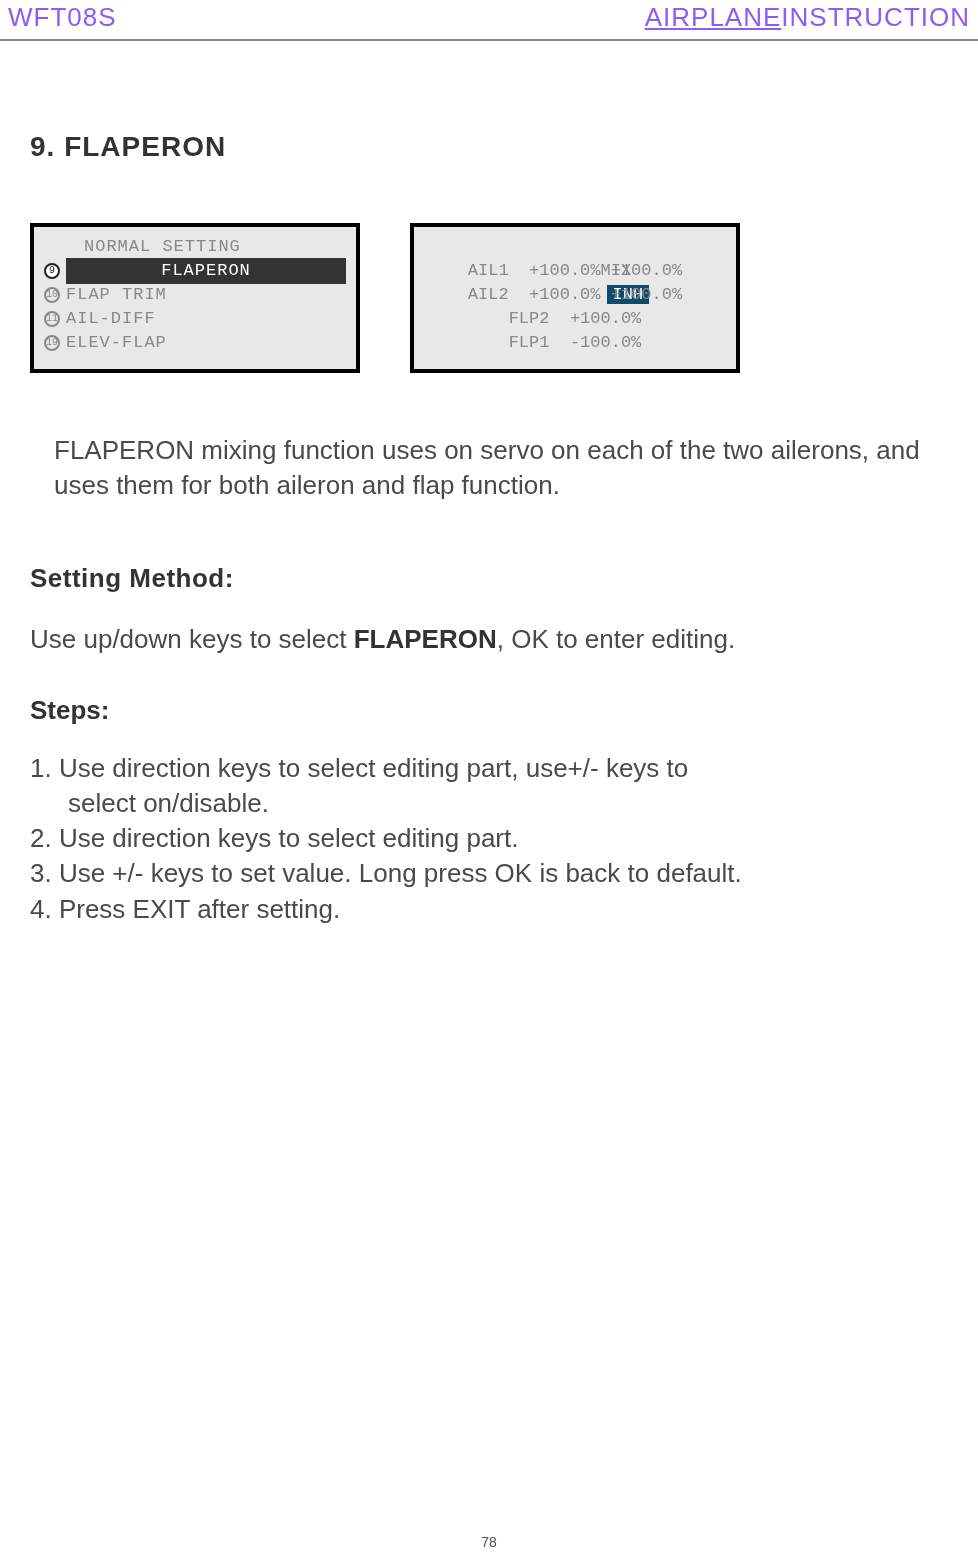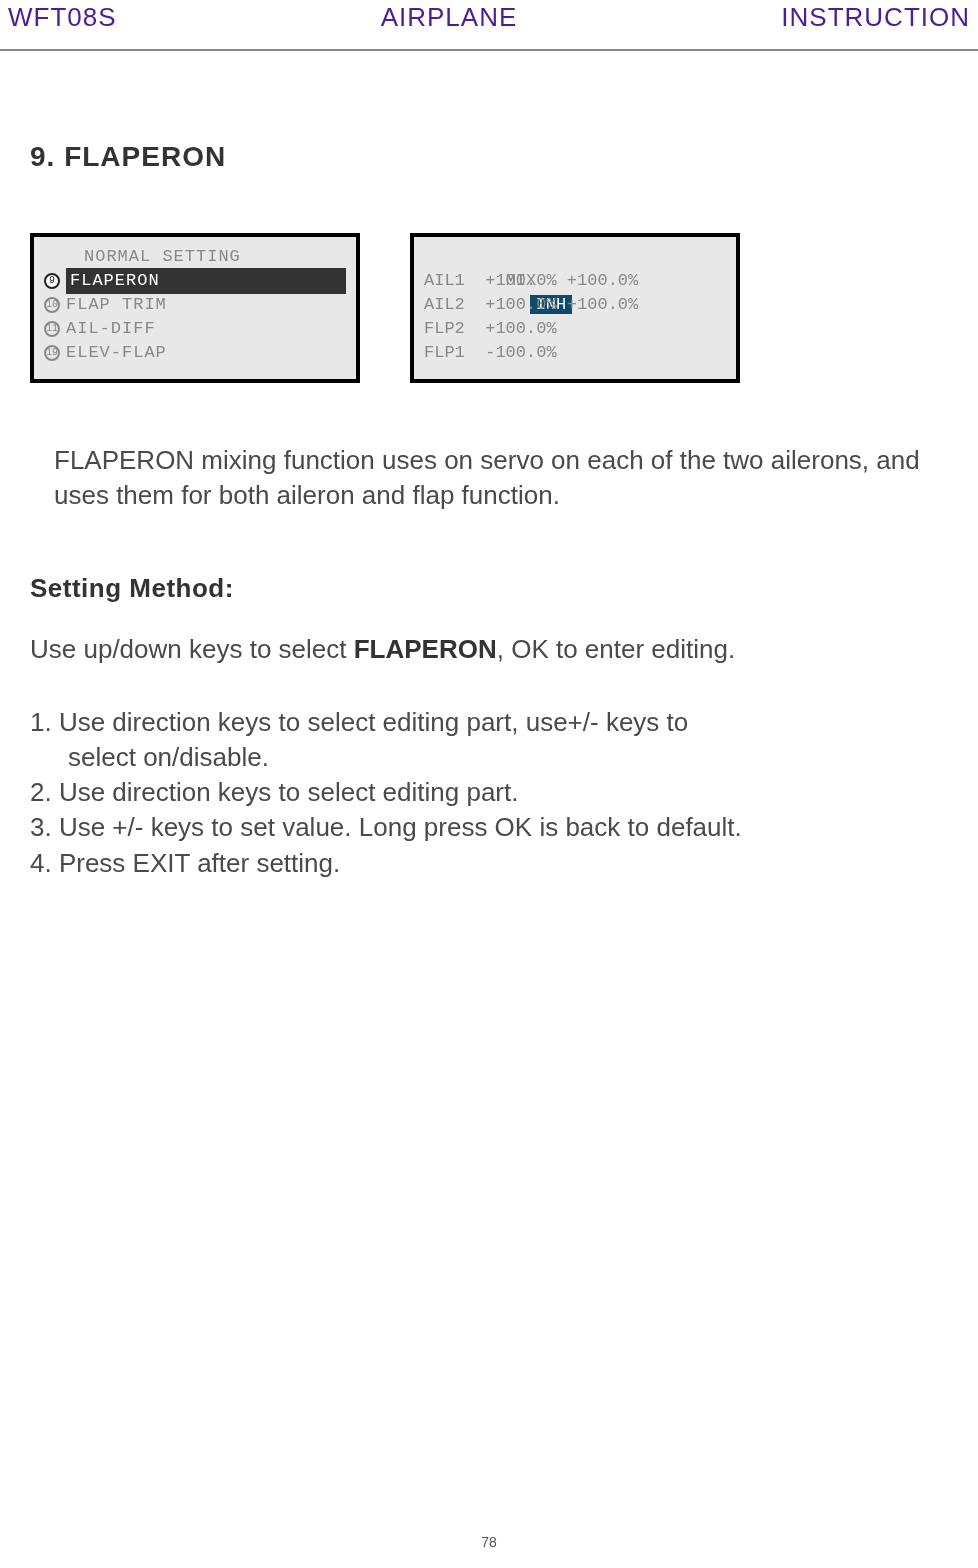--- a/index.html
+++ b/index.html
@@ -12,44 +12,45 @@
       height: 1568px;
       font-family: Arial, Helvetica, sans-serif;
       color: #3a3a3a;
       background: #fff;
       position: relative;
     }
     .header {
       display: flex;
       justify-content: space-between;
       align-items: center;
-      padding: 2px 8px 16px 8px;
+      padding: 2px 8px 6px 8px;
       border-bottom: 2px solid #888;
       font-size: 26px;
       letter-spacing: 1px;
-      color: #4c1d95;
+      color: #8b5cf6;
     }
     .header-left { text-align: left; }
-    .header-center { text-align: center; flex: 1; }
+    .header-center { text-align: right; flex: 1; text-decoration: underline; }
     .header-right { text-align: center; }
     .content {
       padding: 0 30px;
     }
     .section-title {
       font-size: 28px;
       font-weight: bold;
       color: #333;
       margin-top: 90px;
       margin-bottom: 60px;
       letter-spacing: 1px;
     }
     .lcd-row {
       display: flex;
       gap: 50px;
       margin-bottom: 60px;
+      text-align: center;
     }
     .lcd {
       border: 4px solid #000;
       background: #e8e8e8;
       width: 330px;
       height: 150px;
       padding: 8px 10px;
       font-family: "Courier New", monospace;
       font-size: 17px;
       color: #888;
@@ -201,20 +202,21 @@
   </div>
 
   <div class="description"> FLAPERON mixing function uses on servo on each of the two ailerons, and uses them for both aileron and flap function.</div>
 
   <div class="subheading">Setting Method:</div>
 
   <div class="method-line">
     <span>Use up/down keys to select </span><span class="bold-inline">FLAPERON</span><span>, OK to enter editing.</span>
   </div>
 
+  <div class="steps-title">Steps:</div>
 
   <div class="steps">
     <div class="step">1. Use direction keys to select editing part,  use+/- keys  to</div>
     <div class="step indent">select on/disable.</div>
     <div class="step">2. Use  direction  keys  to  select  editing  part.</div>
     <div class="step">3. Use +/- keys to set value. Long  press OK is  back to default.</div>
     <div class="step">4. Press EXIT after setting.</div>
   </div>
 
 </div>

